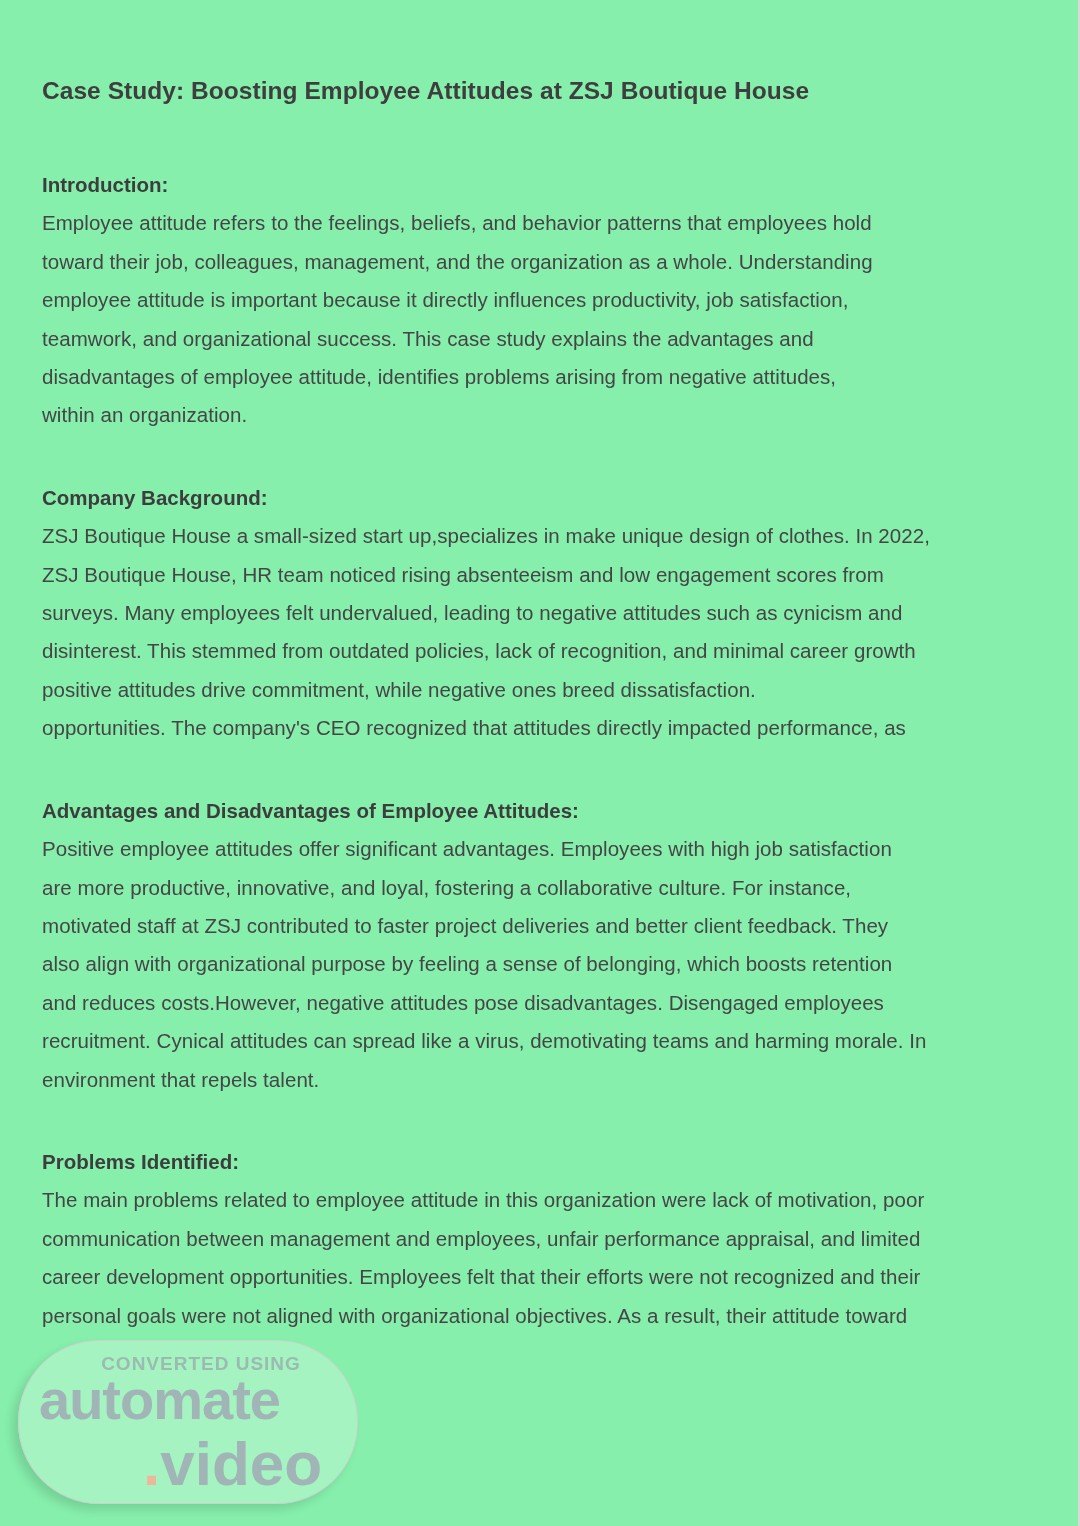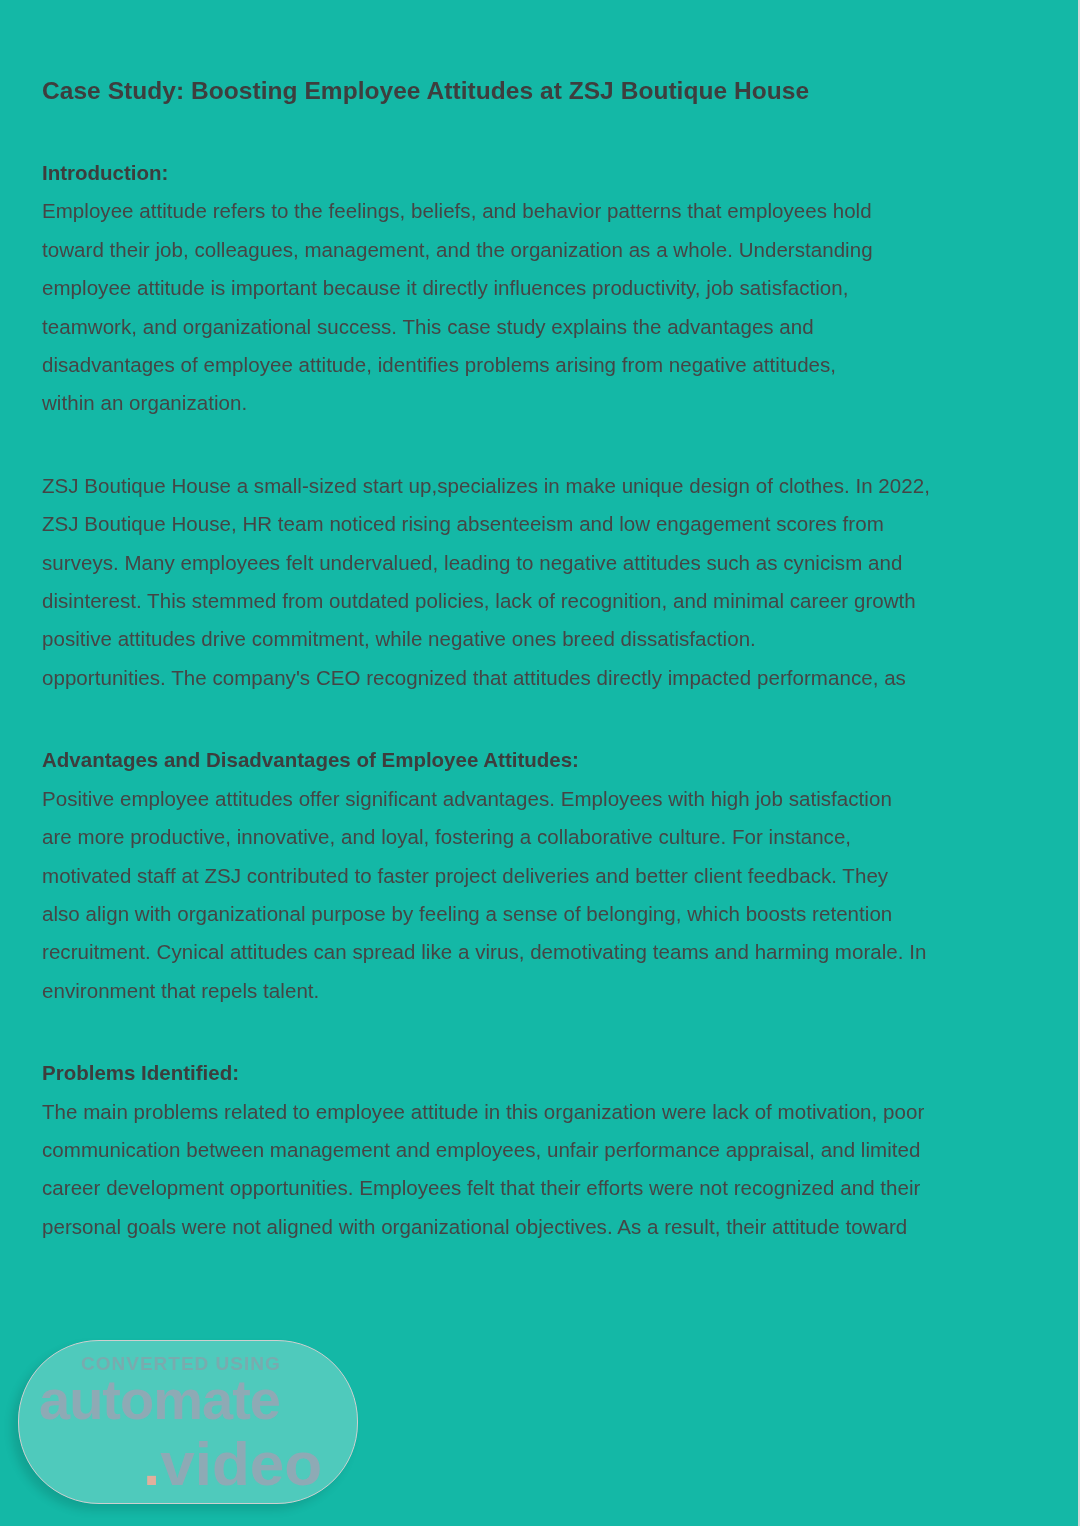--- a/index.html
+++ b/index.html
@@ -6,46 +6,46 @@
   body {
     width: 1080px; height: 1526px; overflow: hidden;
     background: #ffffff;
     font-family: "Liberation Sans", "DejaVu Sans", sans-serif;
     color: #404040;
     position: relative;
   }
   .page {
     position: absolute; left: 0; top: 0; width: 1078px; height: 1526px;
     border-right: 2px solid #d8d8d8;
-    background: #14b8a6;
+    background: #86efac;
   }
   .content { position: absolute; left: 42px; top: 72px; width: 1000px; }
   .title {
     font-size: 24.5px; font-weight: bold; color: #3e3e3e;
     line-height: 38px; margin: 0; letter-spacing: 0.05px;
   }
   .section { margin-top: 44px; }
-  .section:first-of-type { margin-top: 44px; }
+  .section:first-of-type { margin-top: 56px; }
   .heading {
     font-size: 20.5px; font-weight: bold; color: #3d3d3d;
     line-height: 38.4px; margin: 0;
   }
   .para {
     font-size: 20.5px; color: #454545; line-height: 38.4px; margin: 0;
     letter-spacing: 0.05px;
   }
   .line { display: block; white-space: nowrap; }
   .watermark {
     position: absolute; left: 18px; top: 1340px; width: 338px; height: 162px;
     border-radius: 81px; border: 1.5px solid #cfcfcf;
     background: rgba(255,255,255,0.25);
     box-shadow: -6px 6px 10px rgba(0,0,0,0.12);
   }
   .wm-top {
-    position: absolute; left: 62px; top: 12px; width: 240px; 
+    position: absolute; left: 62px; top: 12px; width: 240px; text-align: center;
     font-size: 19px; font-weight: bold; color: rgba(150,150,165,0.6); letter-spacing: 1px;
   }
   .wm-mid {
     position: absolute; left: 20px; top: 24px; font-size: 56px; font-weight: bold;
     color: rgba(160,162,180,0.78); letter-spacing: -1px; line-height: 70px;
   }
   .wm-bot {
     position: absolute; left: 124px; top: 88px; font-size: 62px; font-weight: bold;
     color: rgba(160,162,180,0.78); line-height: 70px;
   }
@@ -64,37 +64,39 @@
         <span class="line">Employee attitude refers to the feelings, beliefs, and behavior patterns that employees hold</span>
         <span class="line">toward their job, colleagues, management, and the organization as a whole. Understanding</span>
         <span class="line">employee attitude is important because it directly influences productivity, job satisfaction,</span>
         <span class="line">teamwork, and organizational success. This case study explains the advantages and</span>
         <span class="line">disadvantages of employee attitude, identifies problems arising from negative attitudes,</span>
         <span class="line">within an organization.</span>
       </p>
     </div>
 
     <div class="section">
+      <h2 class="heading">Company Background:</h2>
       <p class="para">
         <span class="line">ZSJ Boutique House a small-sized start up,specializes in make unique design of clothes. In 2022,</span>
         <span class="line">ZSJ Boutique House, HR team noticed rising absenteeism and low engagement scores from</span>
         <span class="line">surveys. Many employees felt undervalued, leading to negative attitudes such as cynicism and</span>
         <span class="line">disinterest. This stemmed from outdated policies, lack of recognition, and minimal career growth</span>
         <span class="line">positive attitudes drive commitment, while negative ones breed dissatisfaction.</span>
         <span class="line">opportunities. The company's CEO recognized that attitudes directly impacted performance, as</span>
       </p>
     </div>
 
     <div class="section">
       <h2 class="heading">Advantages and Disadvantages of Employee Attitudes:</h2>
       <p class="para">
         <span class="line">Positive employee attitudes offer significant advantages. Employees with high job satisfaction</span>
         <span class="line">are more productive, innovative, and loyal, fostering a collaborative culture. For instance,</span>
         <span class="line">motivated staff at ZSJ contributed to faster project deliveries and better client feedback. They</span>
         <span class="line">also align with organizational purpose by feeling a sense of belonging, which boosts retention</span>
+        <span class="line">and reduces costs.However, negative attitudes pose disadvantages. Disengaged employees</span>
         <span class="line">recruitment. Cynical attitudes can spread like a virus, demotivating teams and harming morale. In</span>
         <span class="line">environment that repels talent.</span>
       </p>
     </div>
 
     <div class="section">
       <h2 class="heading">Problems Identified:</h2>
       <p class="para">
         <span class="line">The main problems related to employee attitude in this organization were lack of motivation, poor</span>
         <span class="line">communication between management and employees, unfair performance appraisal, and limited</span>

